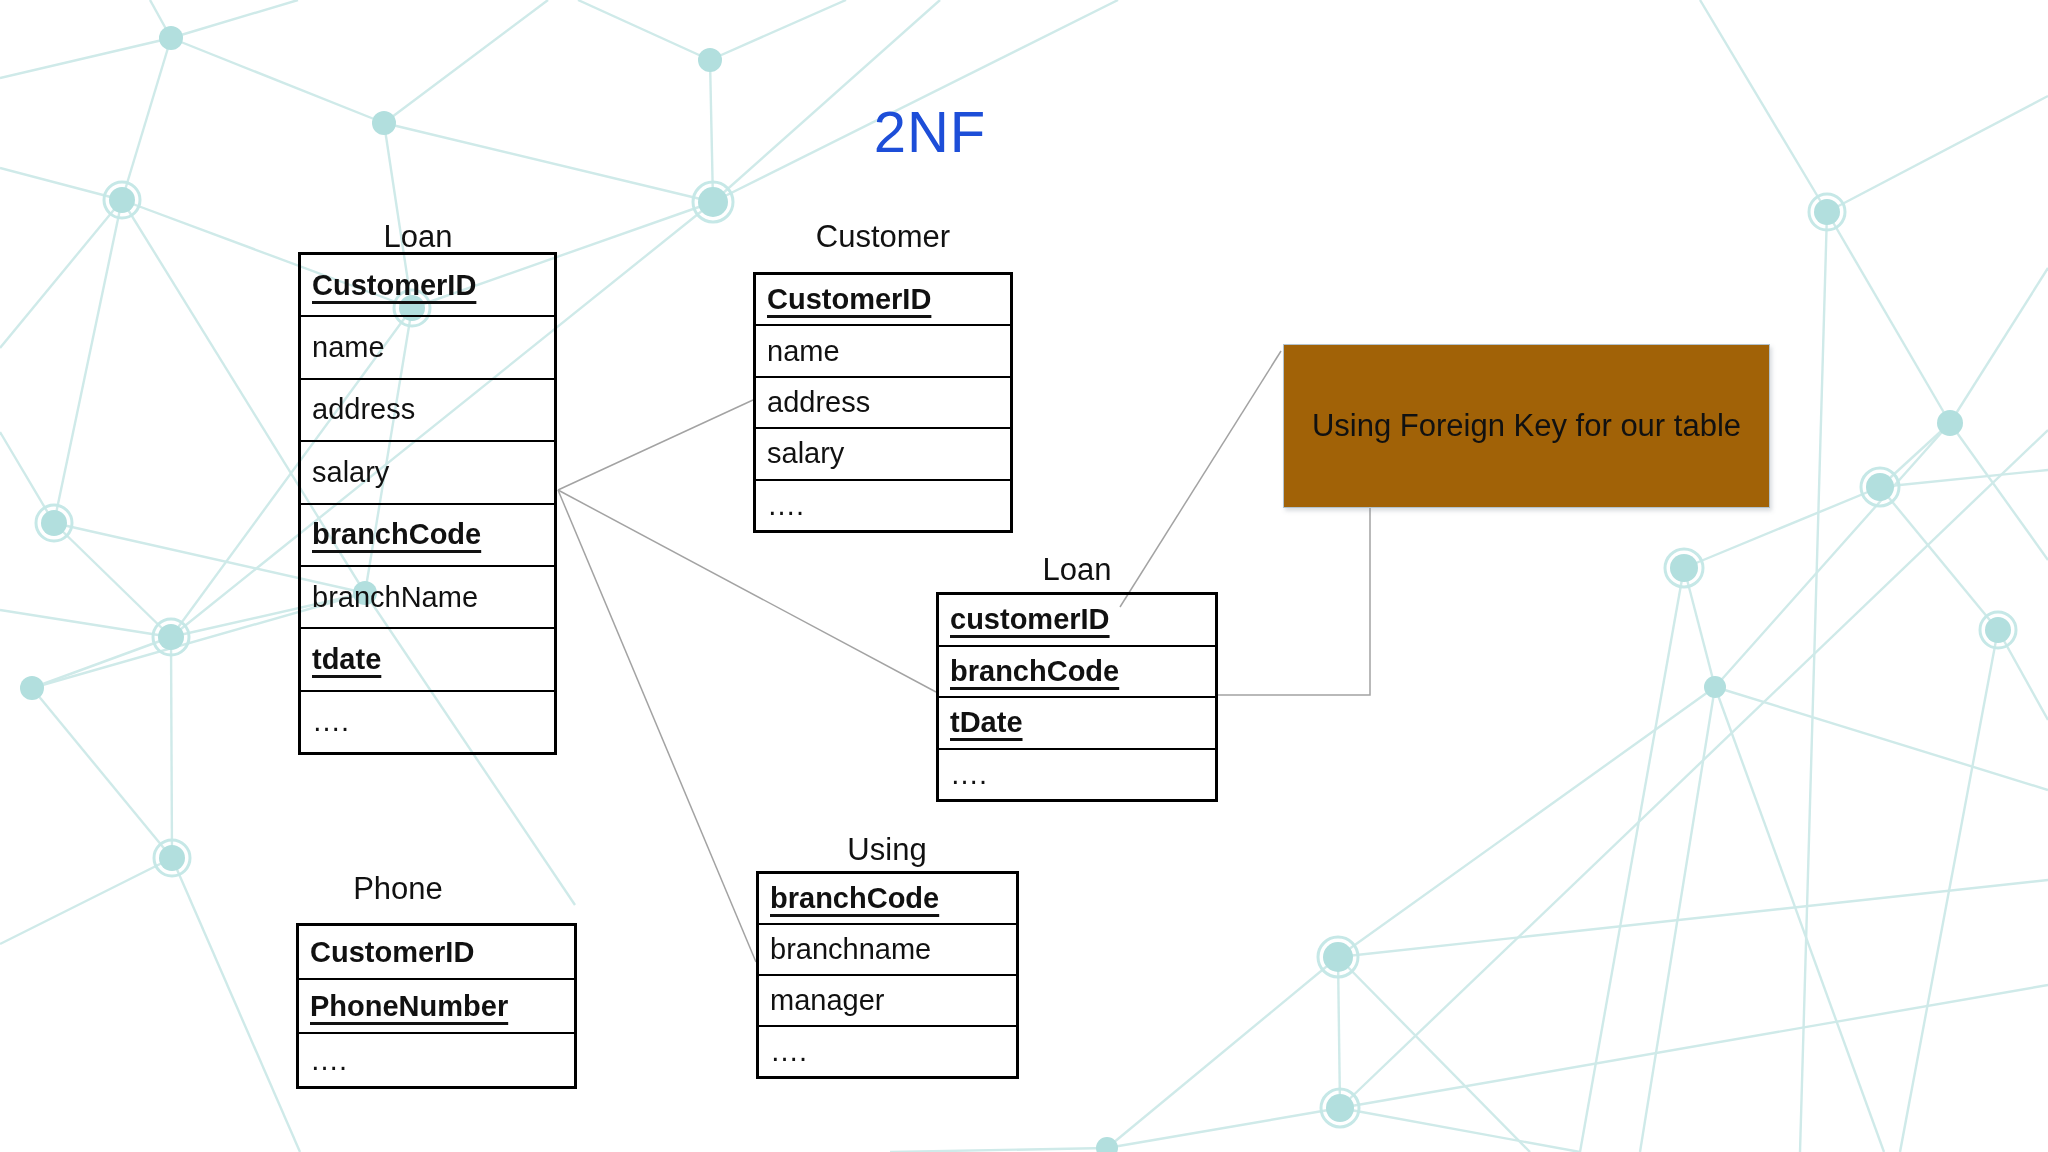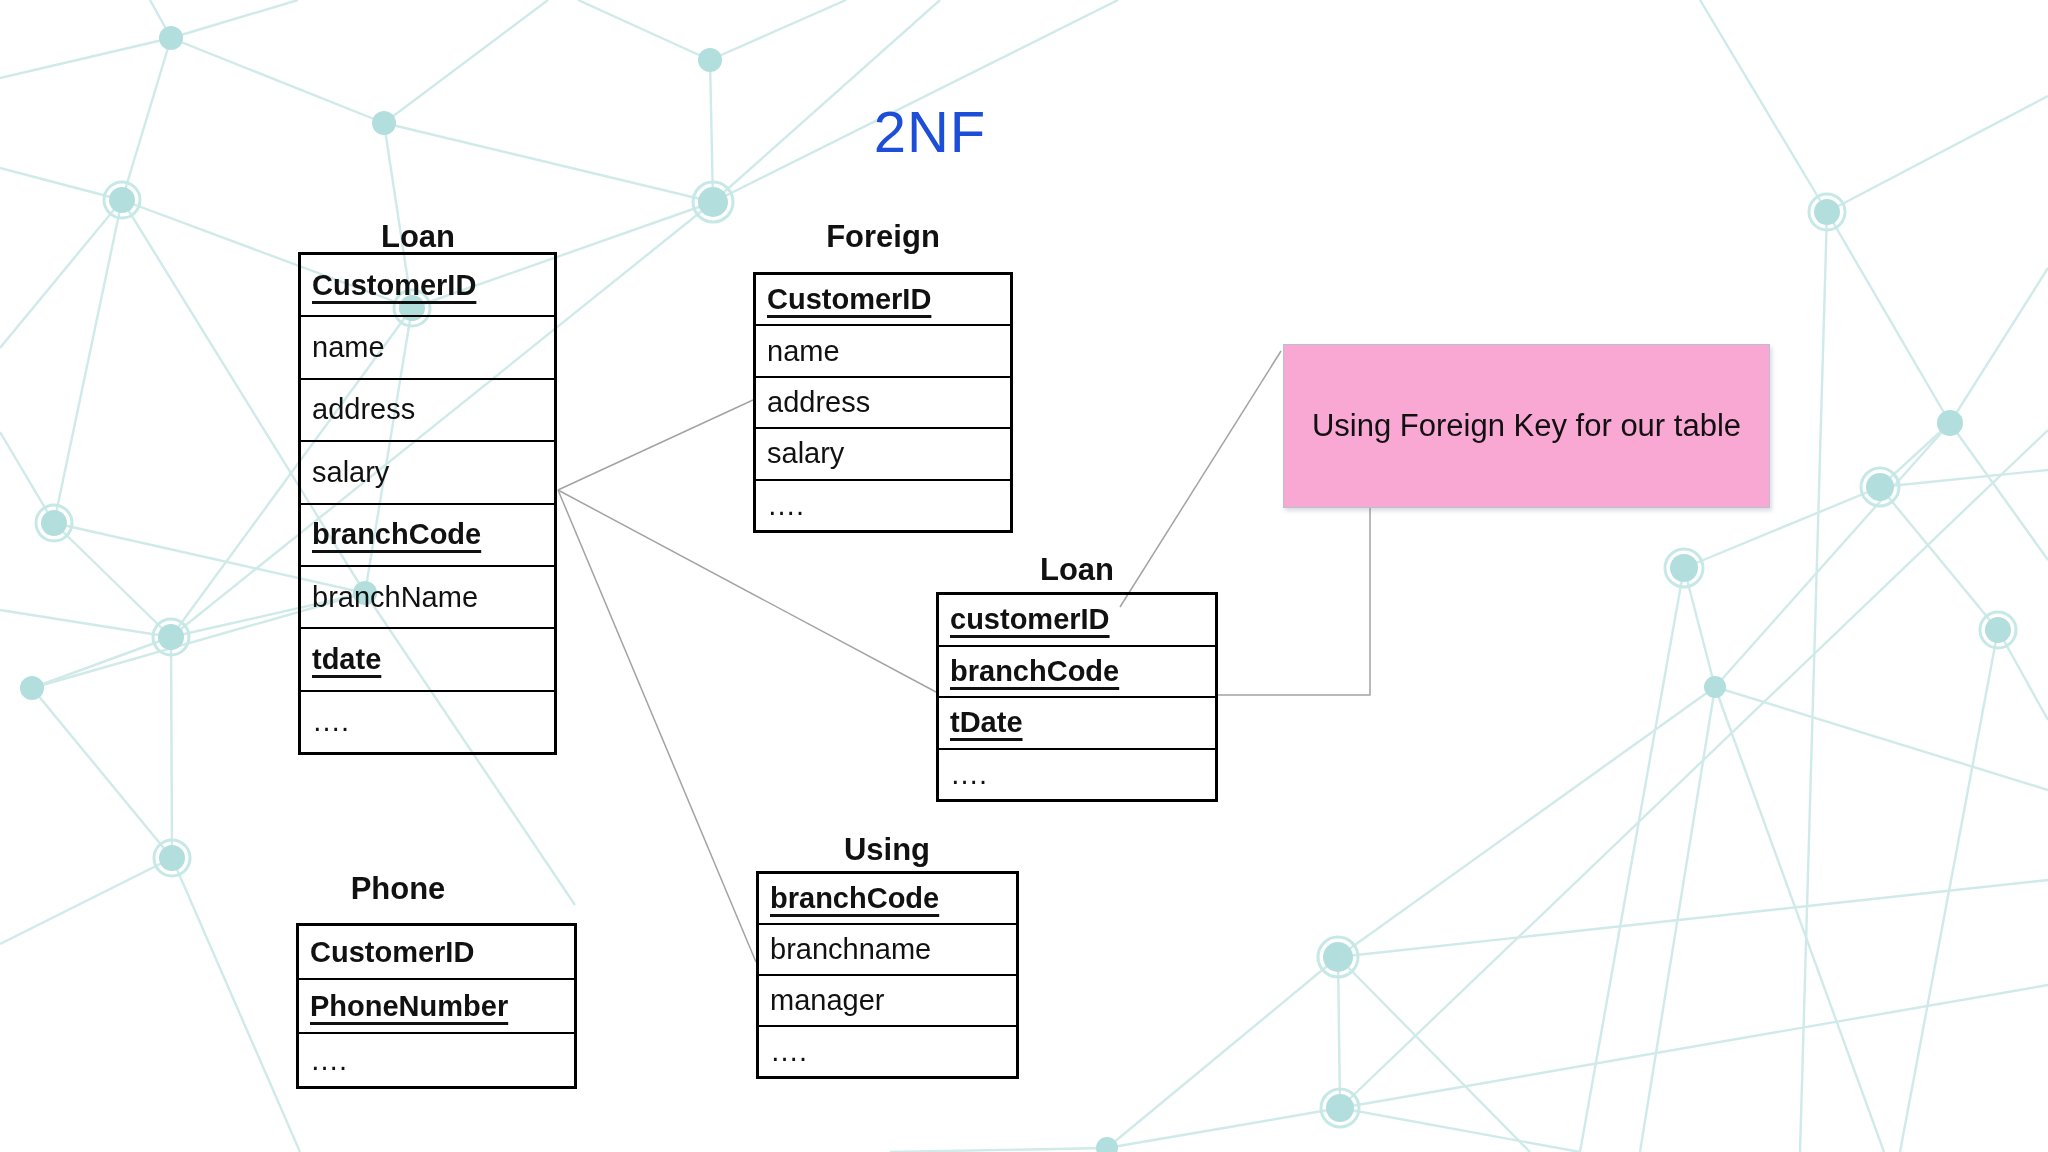--- a/index.html
+++ b/index.html
@@ -17,26 +17,26 @@
     display:flex;flex-direction:column;background:transparent;
   }
   .row{
     flex:1;display:flex;align-items:center;padding-left:11px;
     font-size:29px;color:#111;border-top:2.5px solid #000;overflow:hidden;white-space:nowrap;
   }
   .row:first-child{border-top:none;}
   .row.key span{font-weight:bold;text-decoration:underline;text-decoration-thickness:3px;text-underline-offset:6px;}
   .row.bold span{font-weight:bold;}
   .tbl-title{
-    position:absolute;transform:translateX(-50%);font-size:31px;font-weight:bold;
+    position:absolute;transform:translateX(-50%);font-size:31px;font-weight:normal;
     color:#111;white-space:nowrap;
   }
   .note{
     position:absolute;left:1283px;top:344px;width:487px;height:164px;box-sizing:border-box;
-    background:#f9a8d4;border:1px solid #b3c2cd;box-shadow:2px 3px 4px rgba(110,125,140,.25);
+    background:#a16207;border:1px solid #b3c2cd;box-shadow:2px 3px 4px rgba(110,125,140,.25);
     display:flex;align-items:center;justify-content:center;
     font-size:31px;color:#111;white-space:nowrap;
   }
 </style>
 </head>
 <body>
 
 <svg class="layer" viewBox="0 0 2048 1152" aria-hidden="true">
   <g stroke="#cfeae9" stroke-width="2.4" fill="none">
     <line x1="0" y1="78" x2="171" y2="38"></line>
@@ -179,21 +179,21 @@
       <span>branchName</span>
     </div>
   <div class="row key">
       <span>tdate</span>
     </div>
   <div class="row">
       <span>….</span>
     </div>
 </div>
 
-<div class="tbl-title" style="left:883px;top:219px">Foreign</div>
+<div class="tbl-title" style="left:883px;top:219px">Customer</div>
 <div class="tbl" style="left:753px;top:272px;width:260px;height:261px">
   <div class="row key">
       <span>CustomerID</span>
     </div>
   <div class="row">
       <span>name</span>
     </div>
   <div class="row">
       <span>address</span>
     </div>

